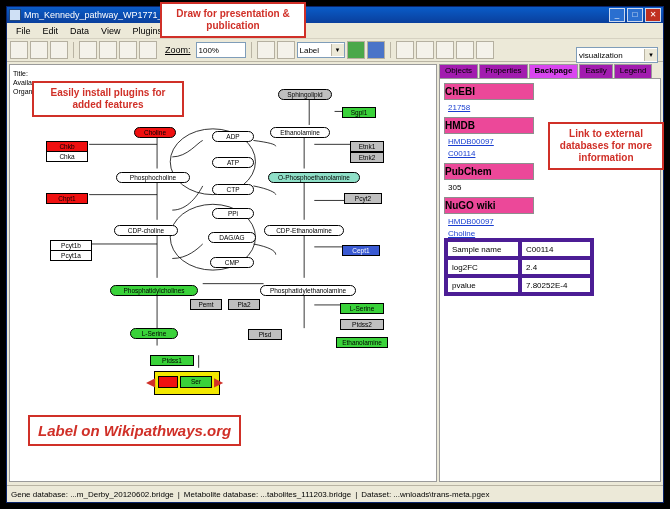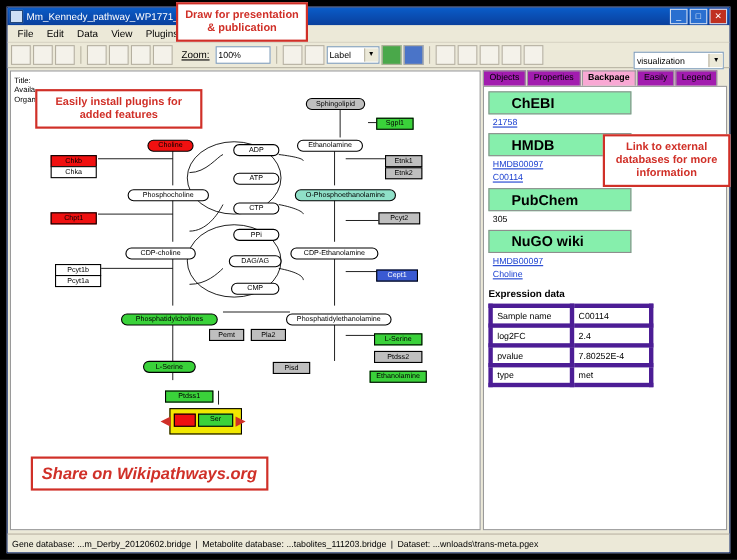--- a/index.html
+++ b/index.html
@@ -41,23 +41,23 @@
   .combo .arw{margin-left:auto;width:12px;height:12px;background:#ece9d8;border-left:1px solid #b9b4a3;
               font-size:7px;text-align:center;line-height:12px;}
   .viz-combo{position:absolute;right:5px;top:40px;width:78px;}
   
   .content{position:absolute;left:0;top:55px;right:0;bottom:18px;display:flex;}
   .canvaswrap{flex:1;background:#fff;border:1px solid #9a9a9a;margin:2px;position:relative;overflow:hidden;}
   .sidepanel{width:222px;margin:2px 2px 2px 0;display:flex;flex-direction:column;}
   
   .tabs{display:flex;height:14px;font-size:8px;}
   .tab{padding:1px 5px;border:1px solid #9a9a9a;border-bottom:none;background:#a21caf;margin-right:1px;}
-  .tab.active{background:#f9a8d4;font-weight:bold;}
+  .tab.active{background:#d946ef;font-weight:bold;}
   .tabbody{flex:1;background:#fff;border:1px solid #9a9a9a;overflow:hidden;padding:4px;position:relative;}
-  .dbhead{background:#86efac;border:1px solid #8e8e8e;font-weight:bold;font-size:13px;padding:2px 20px;
+  .dbhead{background:#ec4899;border:1px solid #8e8e8e;font-weight:bold;font-size:10px;padding:2px 0;
           width:88px;margin-top:5px;}
   .dbhead:first-child{margin-top:0;}
   .dblink{color:#1a3fd0;text-decoration:underline;font-size:8px;margin:3px 0 0 4px;display:block;}
   .dbtext{font-size:8px;margin:3px 0 0 4px;}
   .exprhead{font-weight:bold;font-size:9px;margin:8px 0 4px 0;}
   .gid{font-size:8px;margin-bottom:3px;}
   table.expr{border-collapse:collapse;font-size:8px;width:150px;}
   table.expr td{border:4px solid #4c1d95;padding:1px 4px;height:12px;}
   table.expr td.k{width:62px;}
   
@@ -218,21 +218,21 @@
       <div class="node red" style="left:148px;top:311px;width:20px;height:12px"></div>
       <div class="node green" style="left:170px;top:311px;width:32px;height:12px">Ser</div>
       <div style="position:absolute;left:136px;top:310px;color:#d03028;font-size:12px">◀</div>
       <div style="position:absolute;left:204px;top:310px;color:#d03028;font-size:12px">▶</div>
 
       <div class="callout" style="left:22px;top:16px;width:152px;">
         <span>Easily install plugins for
 added features</span>
       </div>
       <div class="shareban" style="left:18px;top:350px;">
-        <span>Share on Wikipathways.org</span>
+        <span>Label on Wikipathways.org</span>
       </div>
     </div>
 
     <div class="sidepanel">
       <div class="tabs">
         <div class="tab">Objects</div>
         <div class="tab">Properties</div>
         <div class="tab active">Backpage</div>
         <div class="tab">Easily</div>
         <div class="tab">Legend</div>
@@ -247,55 +247,50 @@
         <a class="dblink" href="#">C00114</a>
 
         <div class="dbhead">PubChem</div>
         <div class="dbtext">305</div>
 
         <div class="dbhead">NuGO wiki</div>
         <a class="dblink" href="#">HMDB00097</a>
 
         <a class="dblink" href="#">Choline</a>
 
-        <div class="exprhead">Expression data</div>
         <table class="expr">
           <tbody>
               <tr>
             <td class="k">Sample name</td>
             <td>C00114</td>
           </tr>
           <tr>
             <td class="k">log2FC</td>
             <td>2.4</td>
           </tr>
           <tr>
             <td class="k">pvalue</td>
             <td>7.80252E-4</td>
           </tr>
-          <tr>
-            <td class="k">type</td>
-            <td>met</td>
-          </tr>
         </tbody>
           </table>
       </div>
     </div>
   </div>
 
   <div class="status">
     <span>Gene database: ...m_Derby_20120602.bridge</span>
     <span style="margin:0 4px">|</span>
     <span>Metabolite database: ...tabolites_111203.bridge</span>
     <span style="margin:0 4px">|</span>
     <span>Dataset: ...wnloads\trans-meta.pgex</span>
   </div>
 </div>
 
-<div class="callout" style="left:160px;top:2px;width:120px;">
+<div class="callout" style="left:160px;top:2px;width:146px;">
   <span>Draw for presentation
 &amp; publication</span>
 </div>
 <div class="callout" style="left:548px;top:122px;width:116px;">
   <span>Link  to external
 databases  for
 more information</span>
 </div>
 
 </body></html>

